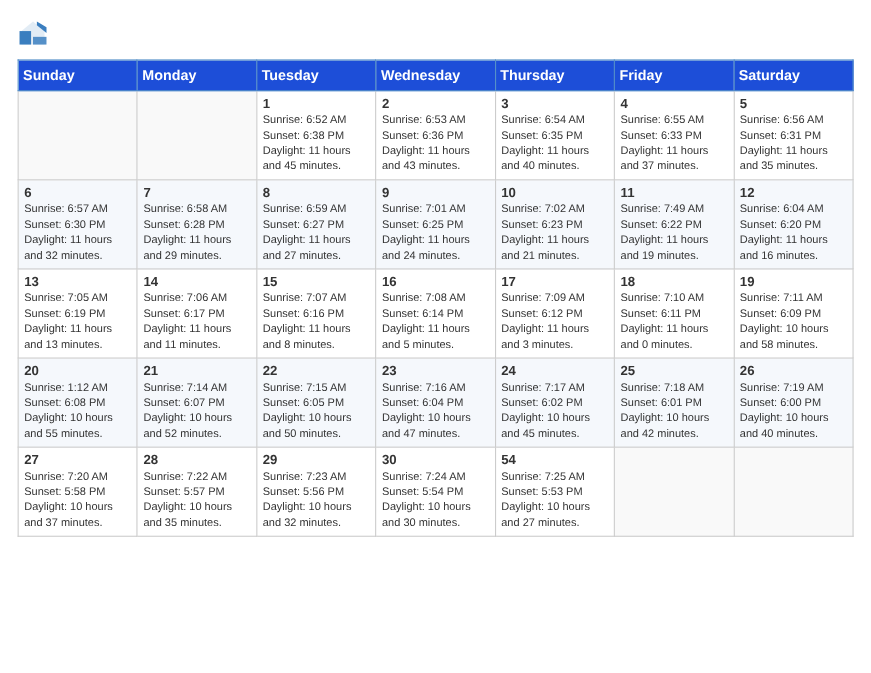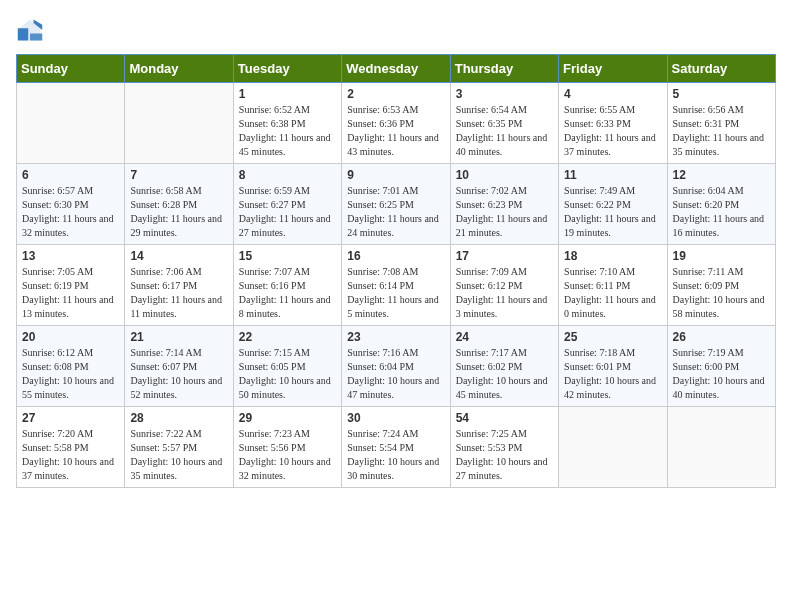--- a/index.html
+++ b/index.html
@@ -44,21 +44,21 @@
     .location-title {
       font-size: 15px;
       color: #555;
     }
     .calendar-table {
       width: 100%;
       border-collapse: collapse;
       border: 1px solid #ccc;
     }
     .calendar-table th {
-      background-color: #4d7c0f;
+      background-color: #1d4ed8;
       color: #fff;
       font-size: 13px;
       font-weight: bold;
       padding: 6px 4px;
       text-align: left;
       border: 1px solid #5590c8;
     }
     .calendar-table td {
       border: 1px solid #ccc;
       vertical-align: top;
@@ -75,21 +75,20 @@
     .day-number {
       font-weight: bold;
       font-size: 12px;
       display: block;
       margin-bottom: 2px;
     }
     .day-info {
       font-size: 10px;
       line-height: 1.4;
       color: #333;
-      font-family: Liberation Serif, serif;
     }
     .empty-cell {
       background: #f9f9f9 !important;
     }
   </style>
 </head>
 <body>
 
 <div class="header-section">
   <div class="logo">
@@ -242,21 +241,21 @@
         <td>
           <span class="day-number">19</span>
           <div class="day-info">Sunrise: 7:11 AM
 Sunset: 6:09 PM
 Daylight: 10 hours and 58 minutes.</div>
         </td>
       </tr>
       <tr>
         <td>
           <span class="day-number">20</span>
-          <div class="day-info">Sunrise: 6:12 AM
+          <div class="day-info">Sunrise: 1:12 AM
 Sunset: 6:08 PM
 Daylight: 10 hours and 55 minutes.</div>
         </td>
         <td>
           <span class="day-number">21</span>
           <div class="day-info">Sunrise: 7:14 AM
 Sunset: 6:07 PM
 Daylight: 10 hours and 52 minutes.</div>
         </td>
         <td>

